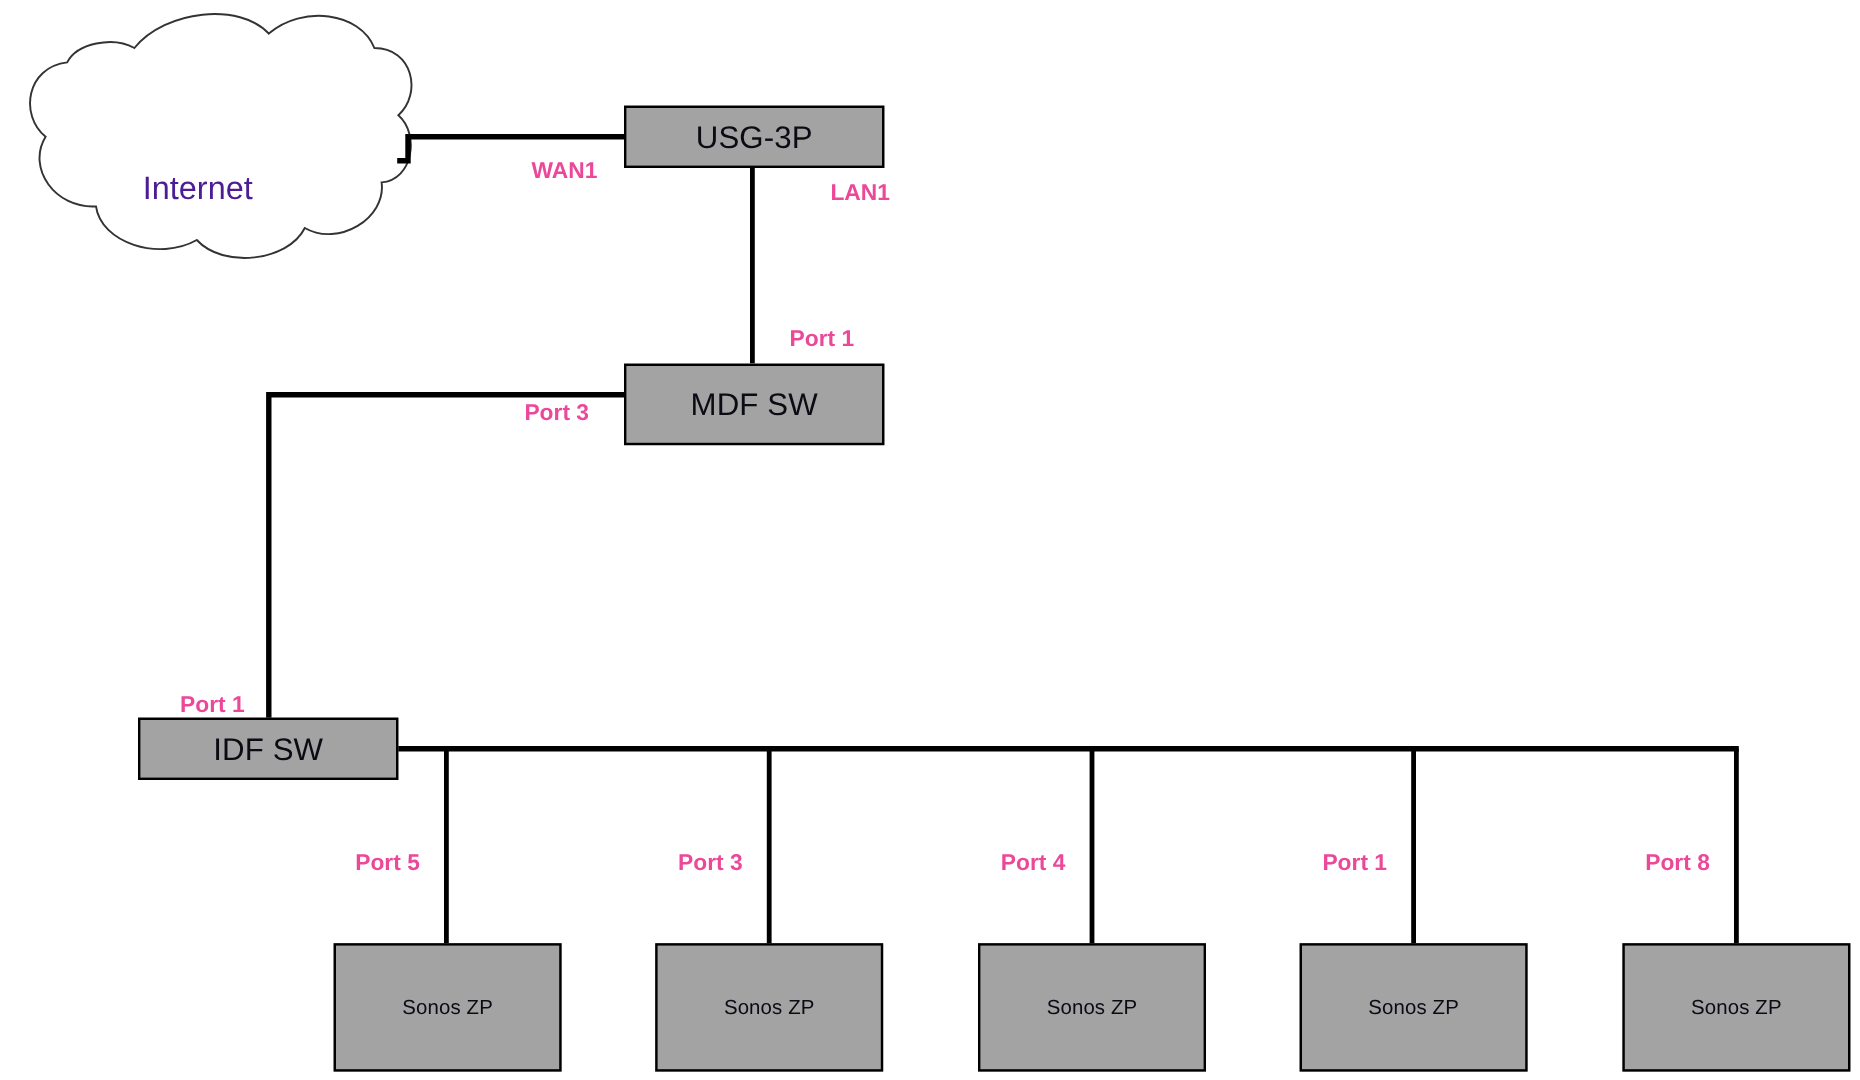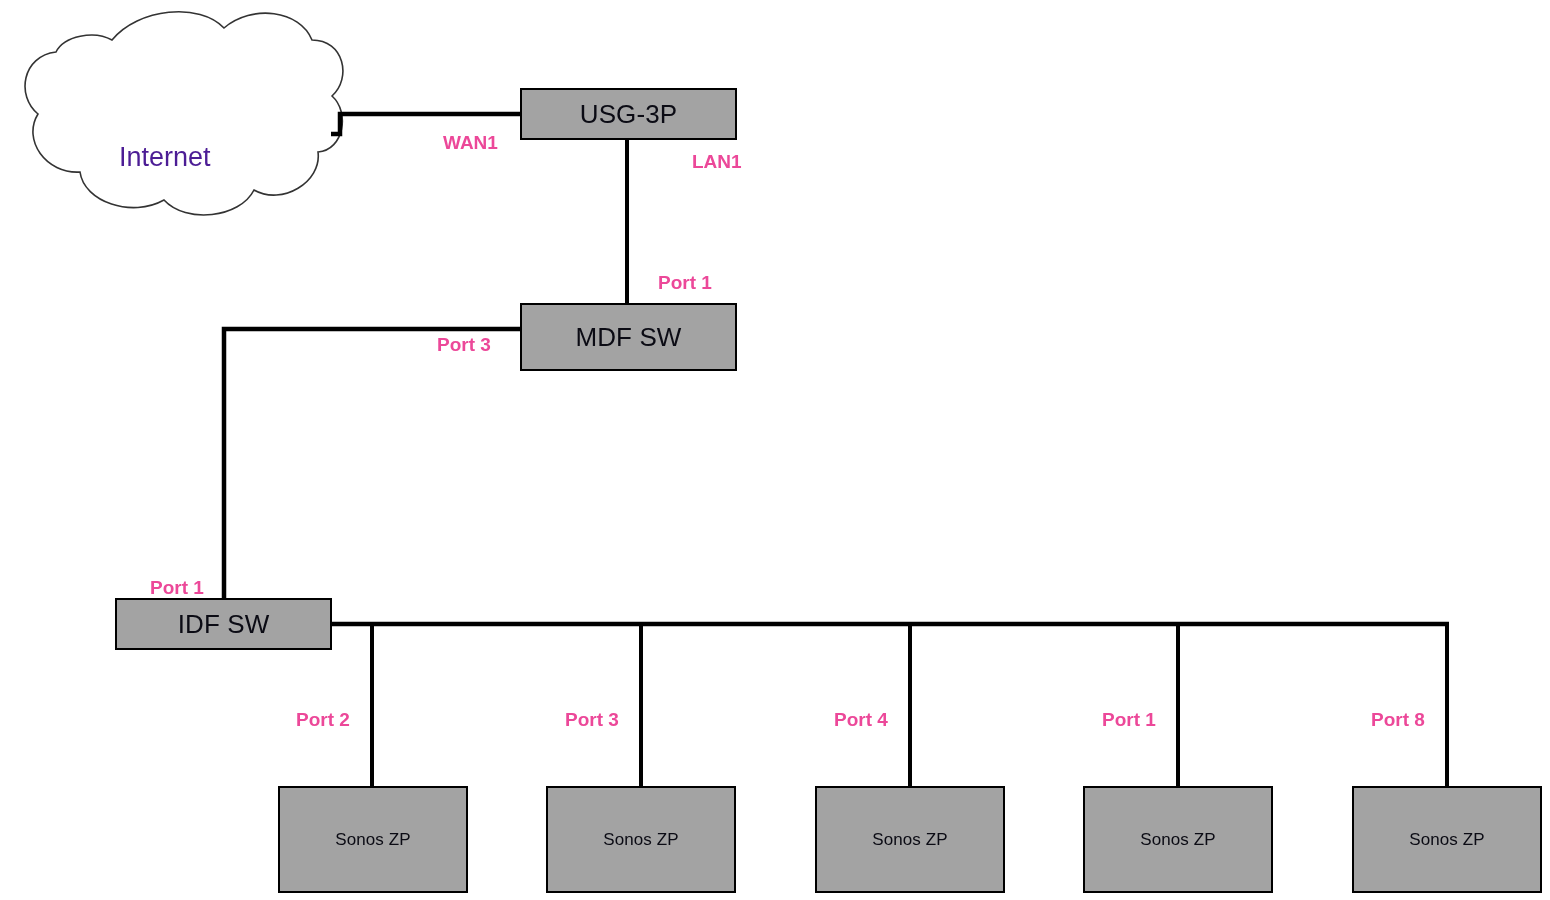--- a/index.html
+++ b/index.html
@@ -148,21 +148,21 @@
   <div class="port-label" style="left:443px; top:133px;">WAN1</div>
 
   <div class="port-label" style="left:655px; top:152px;margin-left:37px;">LAN1</div>
 
   <div class="port-label" style="left:658px; top:273px;">Port 1</div>
 
   <div class="port-label" style="left:437px; top:335px;">Port 3</div>
 
   <div class="port-label" style="left:150px; top:578px;">Port 1</div>
 
-  <div class="port-label" style="left:296px; top:710px;">Port 2</div>
+  <div class="port-label" style="left:296px; top:710px;">Port 5</div>
 
   <div class="port-label" style="left:565px; top:710px;">Port 3</div>
 
   <div class="port-label" style="left:834px; top:710px;">Port 4</div>
 
   <div class="port-label" style="left:1102px; top:710px;">Port 1</div>
 
   <div class="port-label" style="left:1371px; top:710px;">Port 8</div>
 
 </div>

